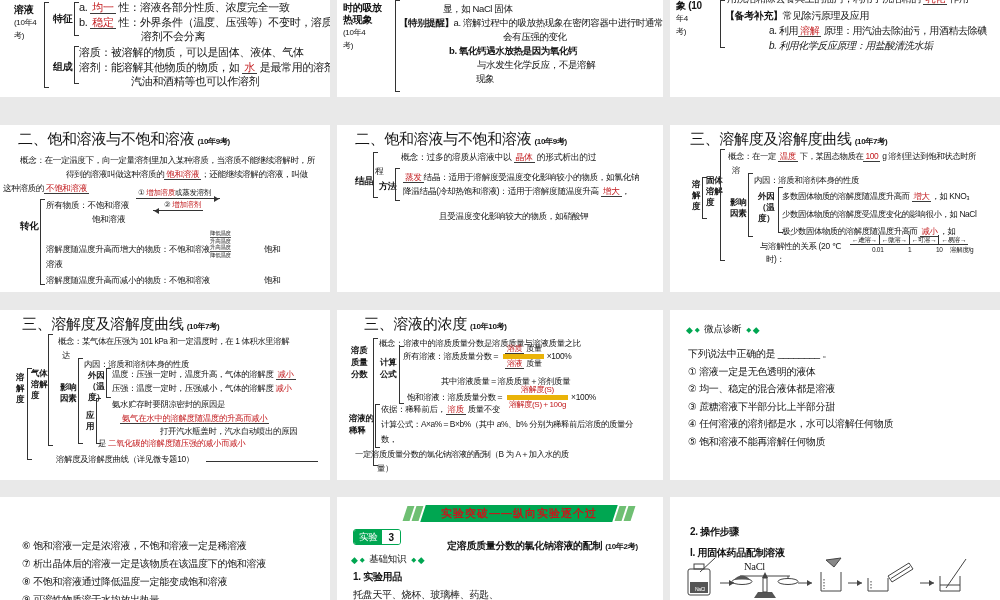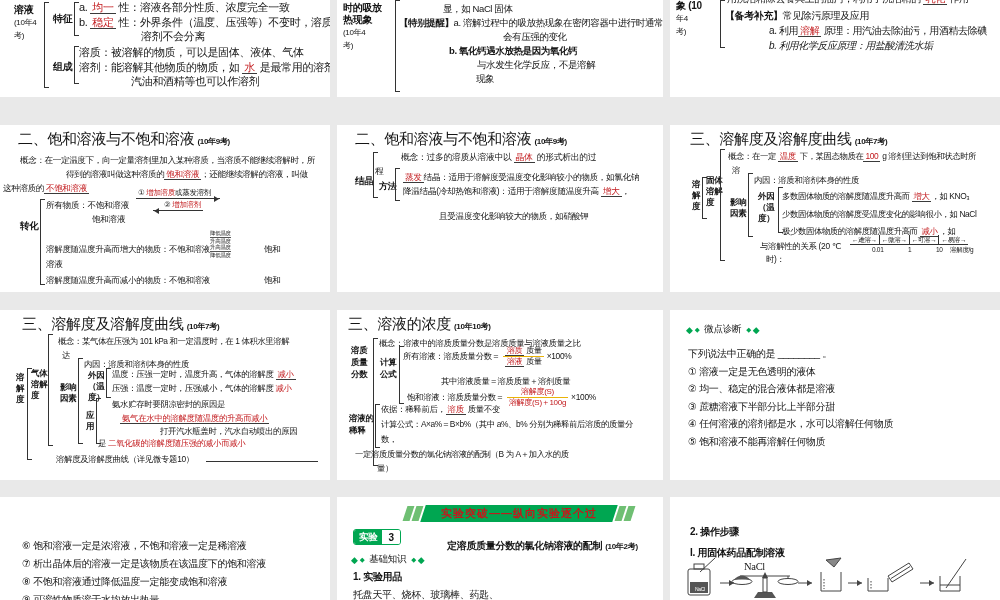--- a/index.html
+++ b/index.html
@@ -30,36 +30,36 @@
   .tstack{text-align:center}
   .tstack>div{font-size:5.5px;line-height:6.5px}
   .tstack .u2{border-bottom:1px solid #555}
   .vlab .tl{font-weight:bold}
   .nlt{display:flex;align-items:flex-end;border-bottom:1px solid #333;font-size:6.5px;line-height:9px}
   .nlc{padding:0 2px;display:flex}
   .nlc+.nlc{border-left:1px solid #333}
   .nln{position:relative;height:9px;font-size:6.5px}
   .nln span{position:absolute;top:1px}
   .frac{display:inline-block;text-align:center;font-size:8px;line-height:9.5px;margin:0 3px;vertical-align:middle}
-  .frac .den{border-top:1px solid #eab308;display:block;padding:0 2px}
+  .frac .den{border-top:5px solid #eab308;display:block;padding:0 2px}
   .frac .num{display:block;padding:0 2px}
   .frred{color:var(--red)}
   .frow{display:flex;align-items:center}
   .hline{position:absolute;height:1px;background:#333}
   .dhead{display:flex;align-items:center;gap:2px}
   .d1{color:var(--green);font-size:9px}
   .d2{color:var(--green);font-size:6.5px}
   .dt{font-weight:normal;font-size:9.5px;margin:0 3px}
   .bwrap{position:absolute;background:#fff}
   .bslash{position:absolute;top:1px;bottom:1px;width:7px;background:#6fbf73;transform:skewX(-18deg)}
   .bbar{position:absolute;left:22px;top:0;right:22px;bottom:0;background:var(--green);transform:skewX(-18deg);
         display:flex;align-items:center;justify-content:center}
   .btext{transform:skewX(18deg);color:var(--red);font-weight:bold;font-size:11px;letter-spacing:1px}
   .badge{display:flex;border:1.5px solid var(--green);border-radius:3px;overflow:hidden;height:16px;align-items:stretch}
-  .bdg-l{background:var(--green);color:#fff;font-weight:bold;font-size:9.5px;padding:2px 5px;display:flex;align-items:center}
+  .bdg-l{background:var(--green);color:#fff;font-weight:normal;font-size:9.5px;padding:2px 5px;display:flex;align-items:center}
   .bdg-n{background:#fff;color:#111;font-weight:bold;font-size:10px;padding:1px 6px;display:flex;align-items:center}
 </style>
 </head>
 <body style="background: rgb(233, 233, 233);">
 
 <div class="page">
 
   <div class="card" style="left:0;top:0;width:330px;height:97px">
     <div class="abs side" style="left:14px;top:4px;font-size:10px;line-height:12px">
         <div class="tl"><span class="seg b">溶液</span></div>
@@ -261,21 +261,21 @@
     <i class="brk" style="left:96px;top:88px;height:46px"></i>
     <div class="abs" style="left:112px;top:89px;font-size:8.4px">氨水贮存时要阴凉密封的原因是</div>
     <div class="abs" style="left:120px;top:103px;font-size:8.4px"><span class="seg r u">氨气在水中的溶解度随温度的升高而减小</span></div>
     <div class="abs" style="left:160px;top:116px;font-size:8.4px">打开汽水瓶盖时，汽水自动喷出的原因</div>
     <div class="abs" style="left:98px;top:128px;font-size:8.4px"><span class="seg">是 </span><span class="seg r">二氧化碳的溶解度随压强的减小而减小</span></div>
     <div class="abs" style="left:56px;top:144px;font-size:8.4px">溶解度及溶解度曲线（详见微专题10）</div>
     <div class="hline" style="left:206px;top:151px;width:112px"></div>
   </div>
 
   <div class="card" style="left:337px;top:310px;width:326px;height:170px">
-    <div class="abs" style="left:11px;top:5px"><span class="ttl">三、溶液的浓度</span><span class="tsub">(10年10考)</span></div>
+    <div class="abs" style="left:27px;top:5px"><span class="ttl">三、溶液的浓度</span><span class="tsub">(10年10考)</span></div>
     <div class="abs vlab" style="left:14px;top:34px;font-size:8.5px;line-height:12px">
         <div class="tl"><span class="seg">溶质</span></div>
         <div class="tl"><span class="seg">质量</span></div>
         <div class="tl"><span class="seg">分数</span></div>
       </div>
     <i class="brk" style="left:36px;top:28px;height:128px"></i>
     <div class="abs" style="left:42px;top:28px;font-size:8.4px">概念：溶液中的溶质质量分数是溶质质量与溶液质量之比</div>
     <div class="abs vlab" style="left:43px;top:46px;font-size:8.5px;line-height:12px">
         <div class="tl"><span class="seg">计算</span></div>
         <div class="tl"><span class="seg">公式</span></div>

